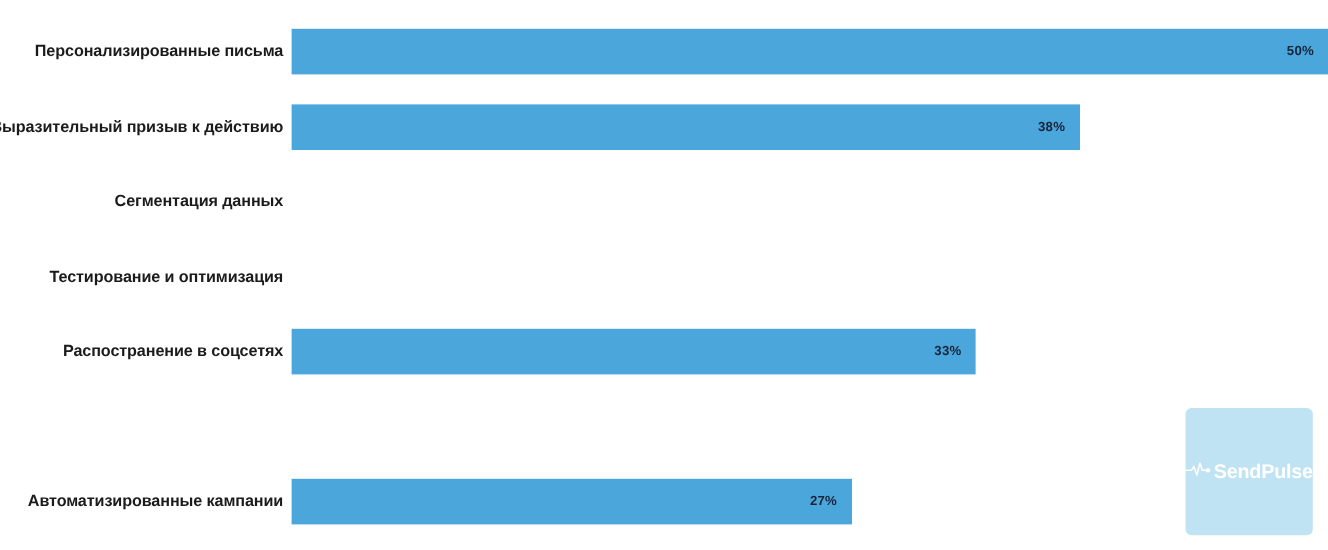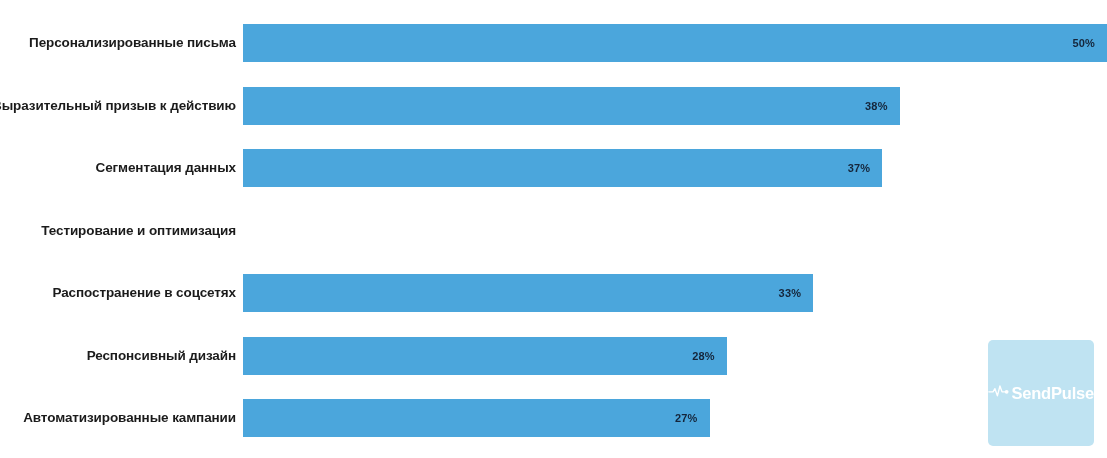--- a/index.html
+++ b/index.html
@@ -118,40 +118,29 @@
       </div>
       <div class="bar-row" style="top: 86.5px;">
         <div class="cat-label">Выразительный призыв к действию</div>
         <div class="bar-track">
           <div class="bar" style="width: 656.64px; background: rgb(75, 166, 220);"></div>
           <div class="bar-value" style="left: 606.64px; width: 38px; text-align: right; color: rgb(21, 37, 58);">38%</div>
         </div>
       </div>
       <div class="bar-row" style="top: 149px;">
         <div class="cat-label">Сегментация данных</div>
-        <div class="bar-track">
-          <div class="bar" style="width: 639.36px; background: rgb(75, 166, 220);"></div>
-          <div class="bar-value" style="left: 589.36px; width: 38px; text-align: right; color: rgb(21, 37, 58);">37%</div>
-        </div>
       </div>
       <div class="bar-row" style="top: 211.5px;">
         <div class="cat-label">Тестирование и оптимизация</div>
       </div>
       <div class="bar-row" style="top: 274px;">
         <div class="cat-label">Распостранение в соцсетях</div>
         <div class="bar-track">
           <div class="bar" style="width: 570.24px; background: rgb(75, 166, 220);"></div>
           <div class="bar-value" style="left: 520.24px; width: 38px; text-align: right; color: rgb(21, 37, 58);">33%</div>
-        </div>
-      </div>
-      <div class="bar-row" style="top: 336.5px;">
-        <div class="cat-label">Респонсивный дизайн</div>
-        <div class="bar-track">
-          <div class="bar" style="width: 483.84px; background: rgb(75, 166, 220);"></div>
-          <div class="bar-value" style="left: 433.84px; width: 38px; text-align: right; color: rgb(21, 37, 58);">28%</div>
         </div>
       </div>
       <div class="bar-row" style="top: 399px;">
         <div class="cat-label">Автоматизированные кампании</div>
         <div class="bar-track">
           <div class="bar" style="width: 466.56px; background: rgb(75, 166, 220);"></div>
           <div class="bar-value" style="left: 416.56px; width: 38px; text-align: right; color: rgb(21, 37, 58);">27%</div>
         </div>
       </div>
     </div>

